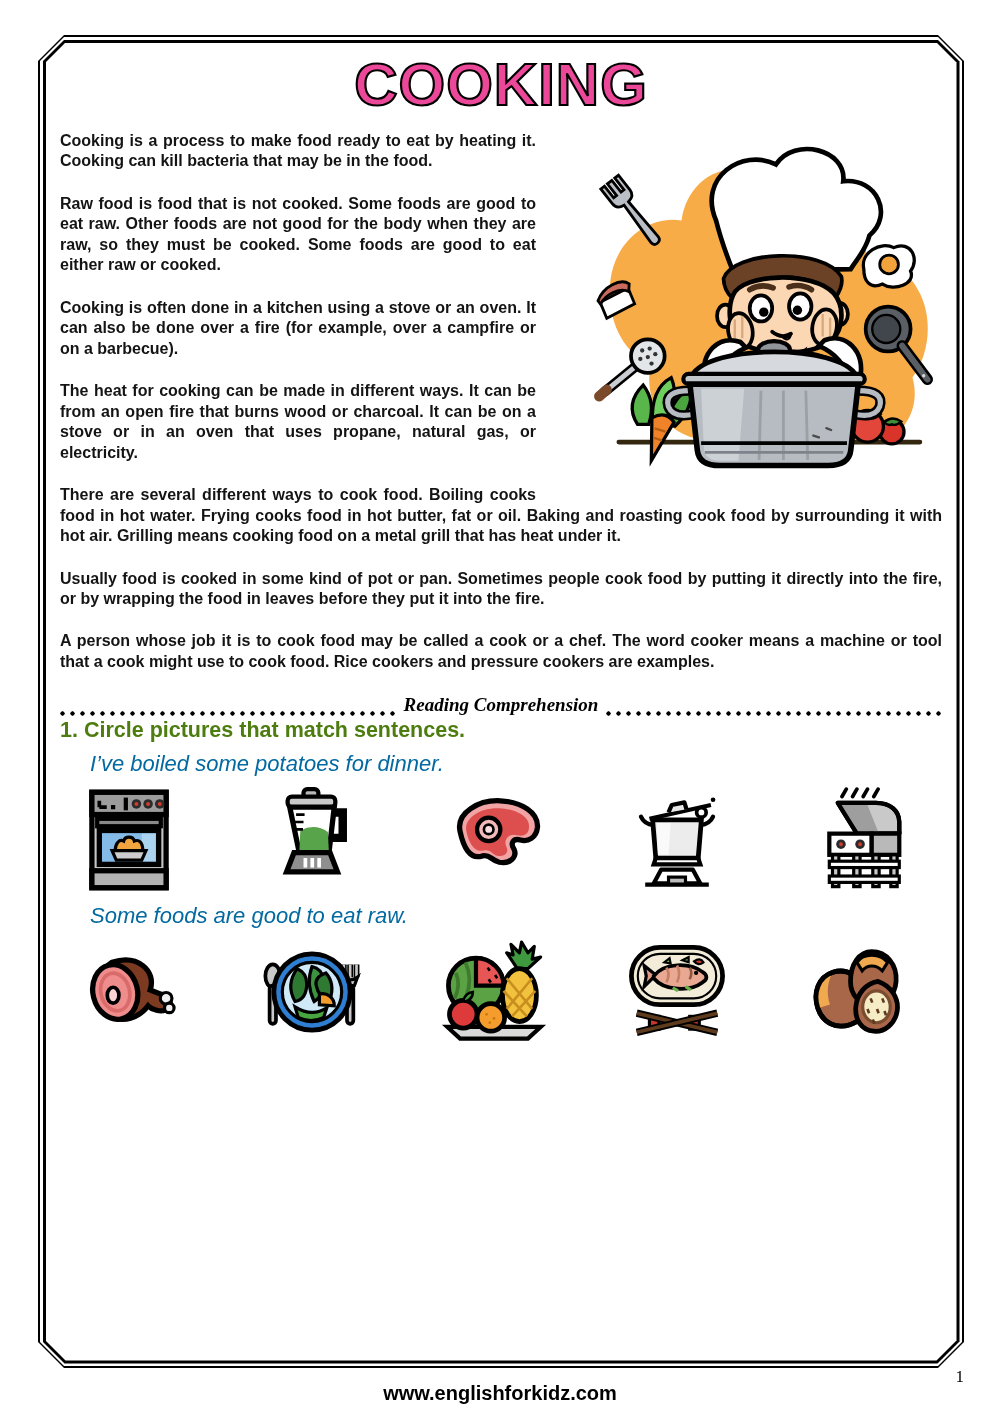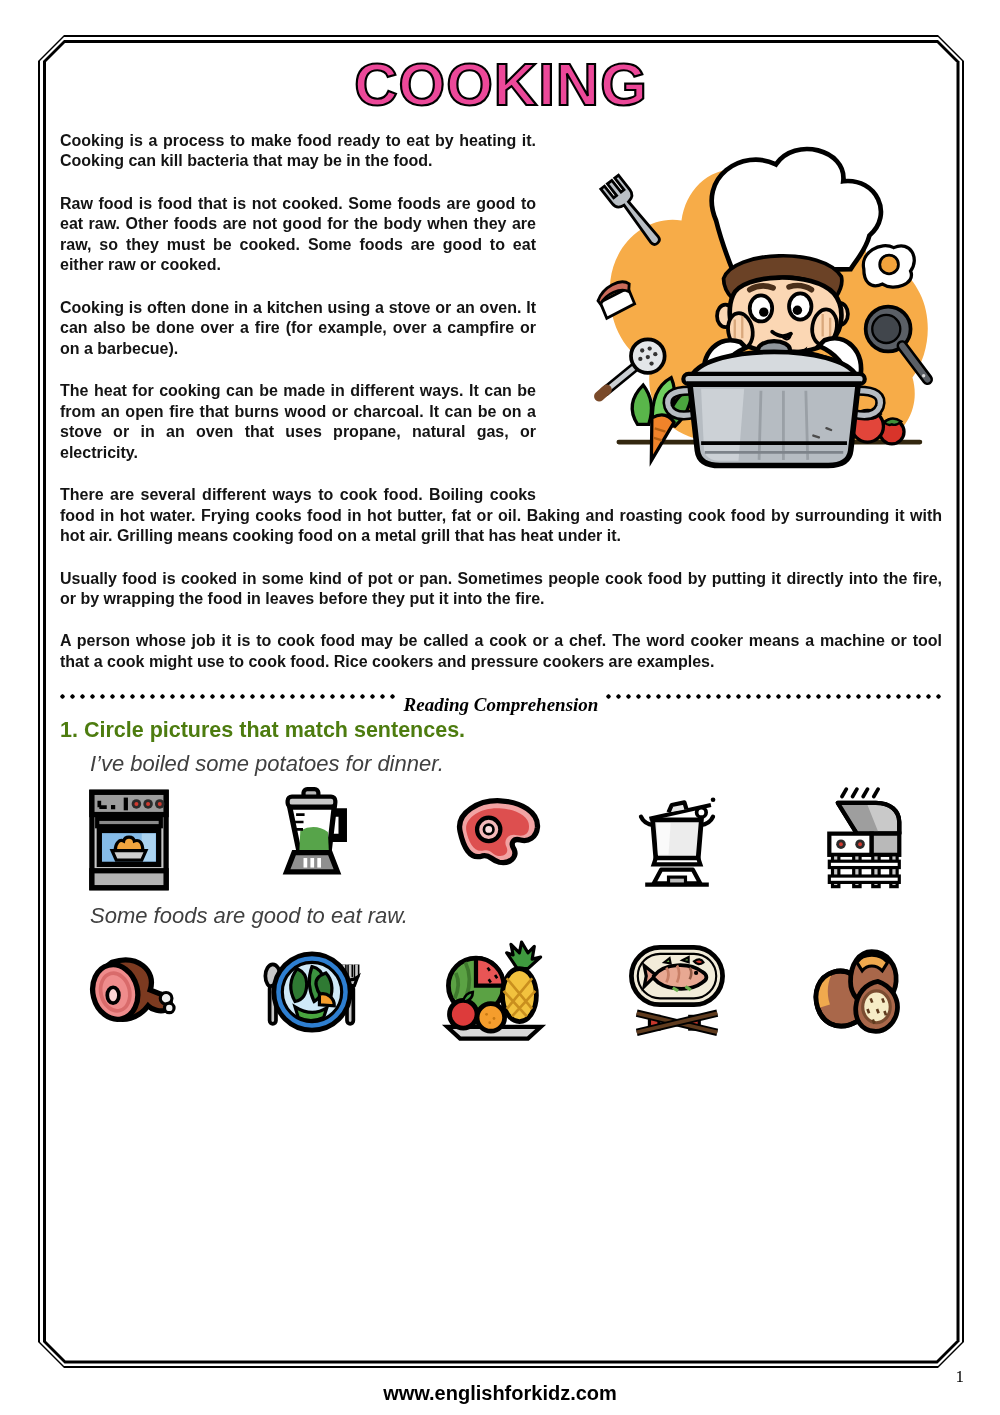--- a/index.html
+++ b/index.html
@@ -22,29 +22,29 @@
 
   .title { text-align:center; font-size:60px; font-weight:900; letter-spacing:1px;
            color:#ec4899; -webkit-text-stroke:2.2px #000; margin:8px 0 16px; line-height:1; }
 
   .chef-wrap { float:right; width:392px; height:360px; margin:-4px 0 4px 14px; }
   .chef-wrap svg { width:100%; height:100%; }
 
   .article p { font-size:16px; font-weight:700; line-height:1.28; text-align:justify;
                color:#141414; margin:0 0 22px; }
 
-  .divider { display:flex; align-items:flex-start; gap:8px; margin:0 0 0; clear:both; }
+  .divider { display:flex; align-items:flex-end; gap:8px; margin:0 0 0; clear:both; }
   .dots { flex:1; height:5px;
           background-image:radial-gradient(circle at 2.5px 2.5px,#000 1.9px,transparent 2.4px);
           background-size:10px 5px; background-repeat:repeat-x; }
   .divider-label { font-family:"Liberation Serif", serif; font-style:italic; font-weight:700;
                    font-size:19px; color:#000; white-space:nowrap; }
 
   .ex-head { font-size:21.5px; font-weight:800; color:#4d7c0f; margin:2px 0 8px; }
-  .sentence { font-size:22px; font-style:italic; font-weight:400; color:#404040;
+  .sentence { font-size:22px; font-style:italic; font-weight:400; color:#0369a1;
               margin:4px 0 8px 30px; }
 
   .icon-row { display:flex; justify-content:space-between; align-items:center;
               padding:2px 30px 6px 16px; }
   .pic { width:106px; height:106px; display:flex; align-items:center; justify-content:center; }
   .pic svg { width:100%; height:100%; }
 
   .footer { position:absolute; left:0; right:0; bottom:10px; text-align:center;
             font-size:20px; font-weight:700; color:#000;margin-top:10px; }
   .pagenum { position:absolute; right:36px; bottom:28px; font-family:"Liberation Serif", serif;

